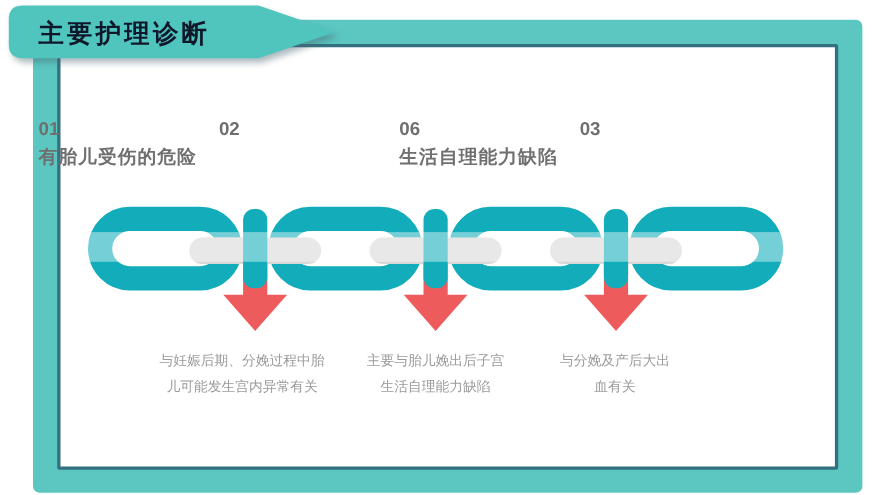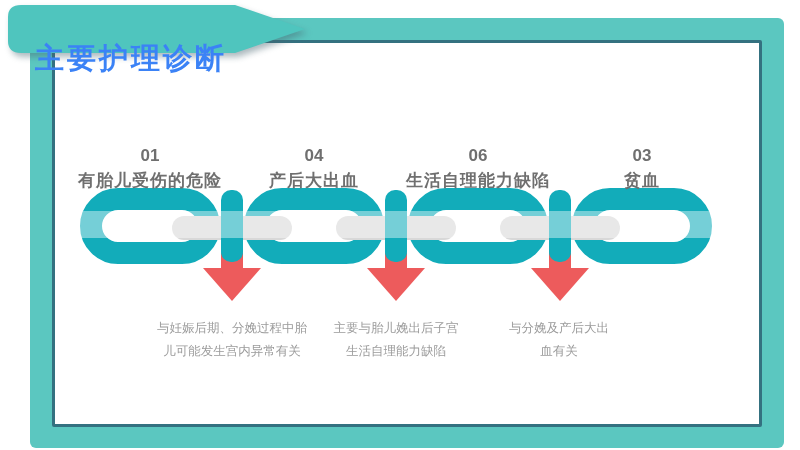--- a/index.html
+++ b/index.html
@@ -10,26 +10,26 @@
   .frame{position:absolute;left:30px;top:18px;width:754px;height:430px;
          background:var(--frame,#5bc7c0);border-radius:6px;z-index:0;}
   .inner{position:absolute;left:52px;top:40px;width:704px;height:381px;
          background:#ffffff;border:3px solid var(--frame-edge,#347180);
          border-radius:2px;z-index:1;}
 
   
   .banner{position:absolute;left:3px;top:3px;width:312px;height:54px;z-index:20;}
   .banner svg{position:absolute;left:0;top:0;
               filter:drop-shadow(3px 4px 3px rgba(70,100,110,0.45));}
-  .banner-text{position:absolute;left:32px;top:12px;font-size:29px;font-weight:bold;
-               color:#3b82f6;letter-spacing:3px;margin-top:24px;}
+  .banner-text{position:absolute;left:32px;top:12px;font-size:23px;font-weight:bold;
+               color:#0f172a;letter-spacing:3px;}
 
   
-  .item{position:absolute;top:106px;width:230px;text-align:center;
-        transform:translateX(-50%);z-index:12;color:var(--item-text,#6f6f6f);margin-top:38px;}
+  .item{position:absolute;top:106px;width:230px;text-align:left;
+        transform:translateX(-50%);z-index:12;color:var(--item-text,#6f6f6f);}
   .item-number{font-size:17px;font-weight:bold;line-height:24px;}
   .item-title{font-size:17px;font-weight:bold;line-height:26px;letter-spacing:1px;}
 
   
   .link{position:absolute;top:188px;width:140px;height:76px;box-sizing:border-box;
         border:22px solid var(--chain,#12acba);border-radius:38px;z-index:5;}
   .pill{position:absolute;top:216px;width:120px;height:24px;border-radius:12px;
         background:var(--connector,#d8d8d8);z-index:6;}
   .pillseg{position:absolute;top:216px;width:32px;height:24px;
         background:var(--connector,#d8d8d8);z-index:7;}
@@ -66,30 +66,28 @@
       <path d="M18 2 H232 L302 26 L232 50 H18 Q5 50 5 38 V14 Q5 2 18 2 Z" fill="#4fc5be"></path>
     </svg>
     <span class="banner-text">主要护理诊断</span>
   </div>
 
   <div class="item" style="left:150px">
     <div class="item-number">01</div>
     <div class="item-title">有胎儿受伤的危险</div>
   </div>
   <div class="item" style="left:314px">
-    <div class="item-number">04</div>
-    <div class="item-title">产后大出血</div>
+    <div class="item-number">02</div>
   </div>
   <div class="item" style="left:478px">
     <div class="item-number">06</div>
     <div class="item-title">生活自理能力缺陷</div>
   </div>
   <div class="item" style="left:642px">
     <div class="item-number">03</div>
-    <div class="item-title">贫血</div>
   </div>
 
   <div>
 
     <div class="arrow" style="left:203px">
       <div class="shaft"></div>
       <div class="glow"></div>
       <div class="head"></div>
     </div>
     <div class="arrow" style="left:367px">
@@ -115,20 +113,20 @@
     <div class="pillseg" style="left:352px"></div>
     <div class="pillseg" style="left:516px"></div>
 
     <div class="jbar" style="left:221px"></div>
     <div class="jbar" style="left:385px"></div>
     <div class="jbar" style="left:549px"></div>
 
     <div class="stripe"></div>
   </div>
 
-  <div class="note" style="left:232px">与妊娠后期、分娩过程中胎
+  <div class="note" style="left:220px">与妊娠后期、分娩过程中胎
 儿可能发生宫内异常有关</div>
   <div class="note" style="left:396px">主要与胎儿娩出后子宫
 生活自理能力缺陷</div>
   <div class="note" style="left:559px">与分娩及产后大出
 血有关</div>
 
 </div>
 
 </body></html>

